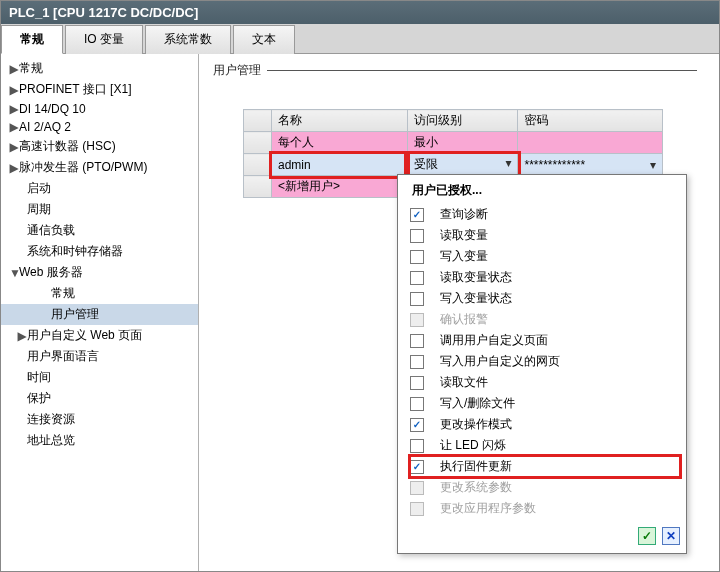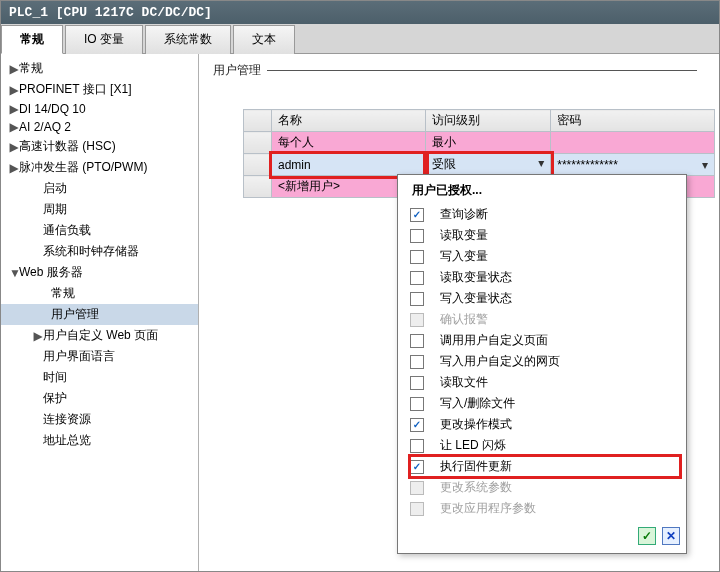--- a/index.html
+++ b/index.html
@@ -1,33 +1,33 @@
 <!DOCTYPE html>
 <html><head>
 <meta charset="utf-8">
 <style>
   * { box-sizing: border-box; font-family: "Microsoft YaHei", Arial, sans-serif; }
   body { margin: 0; background: #e6e6e6; font-size: 12px; color: #000; }
   .window { width: 720px; height: 572px; display: flex; flex-direction: column; border: 1px solid #888; }
-  .titlebar { background: linear-gradient(#5b6d78,#4c5f6a); color: #fff; padding: 4px 8px; font-weight: bold; font-size: 13px; font-family: Liberation Mono, monospace; }
+  .titlebar { background: linear-gradient(#5b6d78,#4c5f6a); color: #fff; padding: 4px 8px; font-weight: bold; font-size: 13px; }
   .tabbar { display: flex; background: #d6d6d6; border-bottom: 1px solid #999; }
   .tab { padding: 5px 18px; border: 1px solid #999; border-bottom: none; margin-right: 2px; background: linear-gradient(#f5f5f5,#e0e0e0); cursor: pointer; position: relative; top: 1px; }
   .tab.active { background: #fff; font-weight: bold; border-bottom: 1px solid #fff; }
   .body { flex: 1; display: flex; overflow: hidden; background: #fff; }
   .tree { width: 198px; border-right: 1px solid #b0b0b0; overflow-y: auto; background: #fff; padding: 4px 0; }
   .tree-item { padding: 2px 4px 2px 8px; white-space: nowrap; cursor: pointer; display: flex; align-items: center; }
   .tree-item.selected { background: #c9d8e8; }
   .tree-arrow { display:inline-block; width:10px; text-align:center; color:#555; }
   .tree-label { display:inline-block; }
-  .indent1 { padding-left: 32px; }
+  .indent1 { padding-left: 16px; }
   .indent2 { padding-left: 40px; }
   .content { flex: 1; position: relative; padding: 8px 10px 8px 14px; overflow: hidden; }
   .section-title { font-size: 12px; color: #222; margin-bottom: 6px; }
   .section-title::after { content:""; display:inline-block; vertical-align:middle; height:1px; background:linear-gradient(#555,#555); width: 430px; margin-left:6px;}
-  .usertable { margin-top: 30px; margin-left: 30px; border-collapse: collapse; width: 472px; }
+  .usertable { margin-top: 30px; margin-left: 30px; border-collapse: collapse; width: 420px; }
   .usertable th, .usertable td { border: 1px solid #b8c0c8; padding: 2px 6px; text-align: left; font-weight: normal; background:#f9a8d4; height:20px; }
   .usertable th { background: linear-gradient(#f1f1f1,#e3e3e3); }
   .usertable .corner { width: 28px; background: linear-gradient(#f1f1f1,#e3e3e3);}
   .row-admin td { background: #d6e4f5; }
   .red-box { outline: 3px solid #e02020; }
   .dd-arrow { float:right; color:#333; }
   .dropdown-panel { position: absolute; top: 120px; left: 198px; width: 290px; background:#fff; border:1px solid #777; box-shadow: 2px 2px 6px rgba(0,0,0,.25); padding:4px 6px 8px 12px; z-index:10; }
   .dropdown-title { font-weight: bold; padding: 3px 2px 5px 2px; }
   .perm { display:flex; align-items:center; padding:2px 0; gap:16px; }
   .perm.disabled { color:#a0a0a0; }

